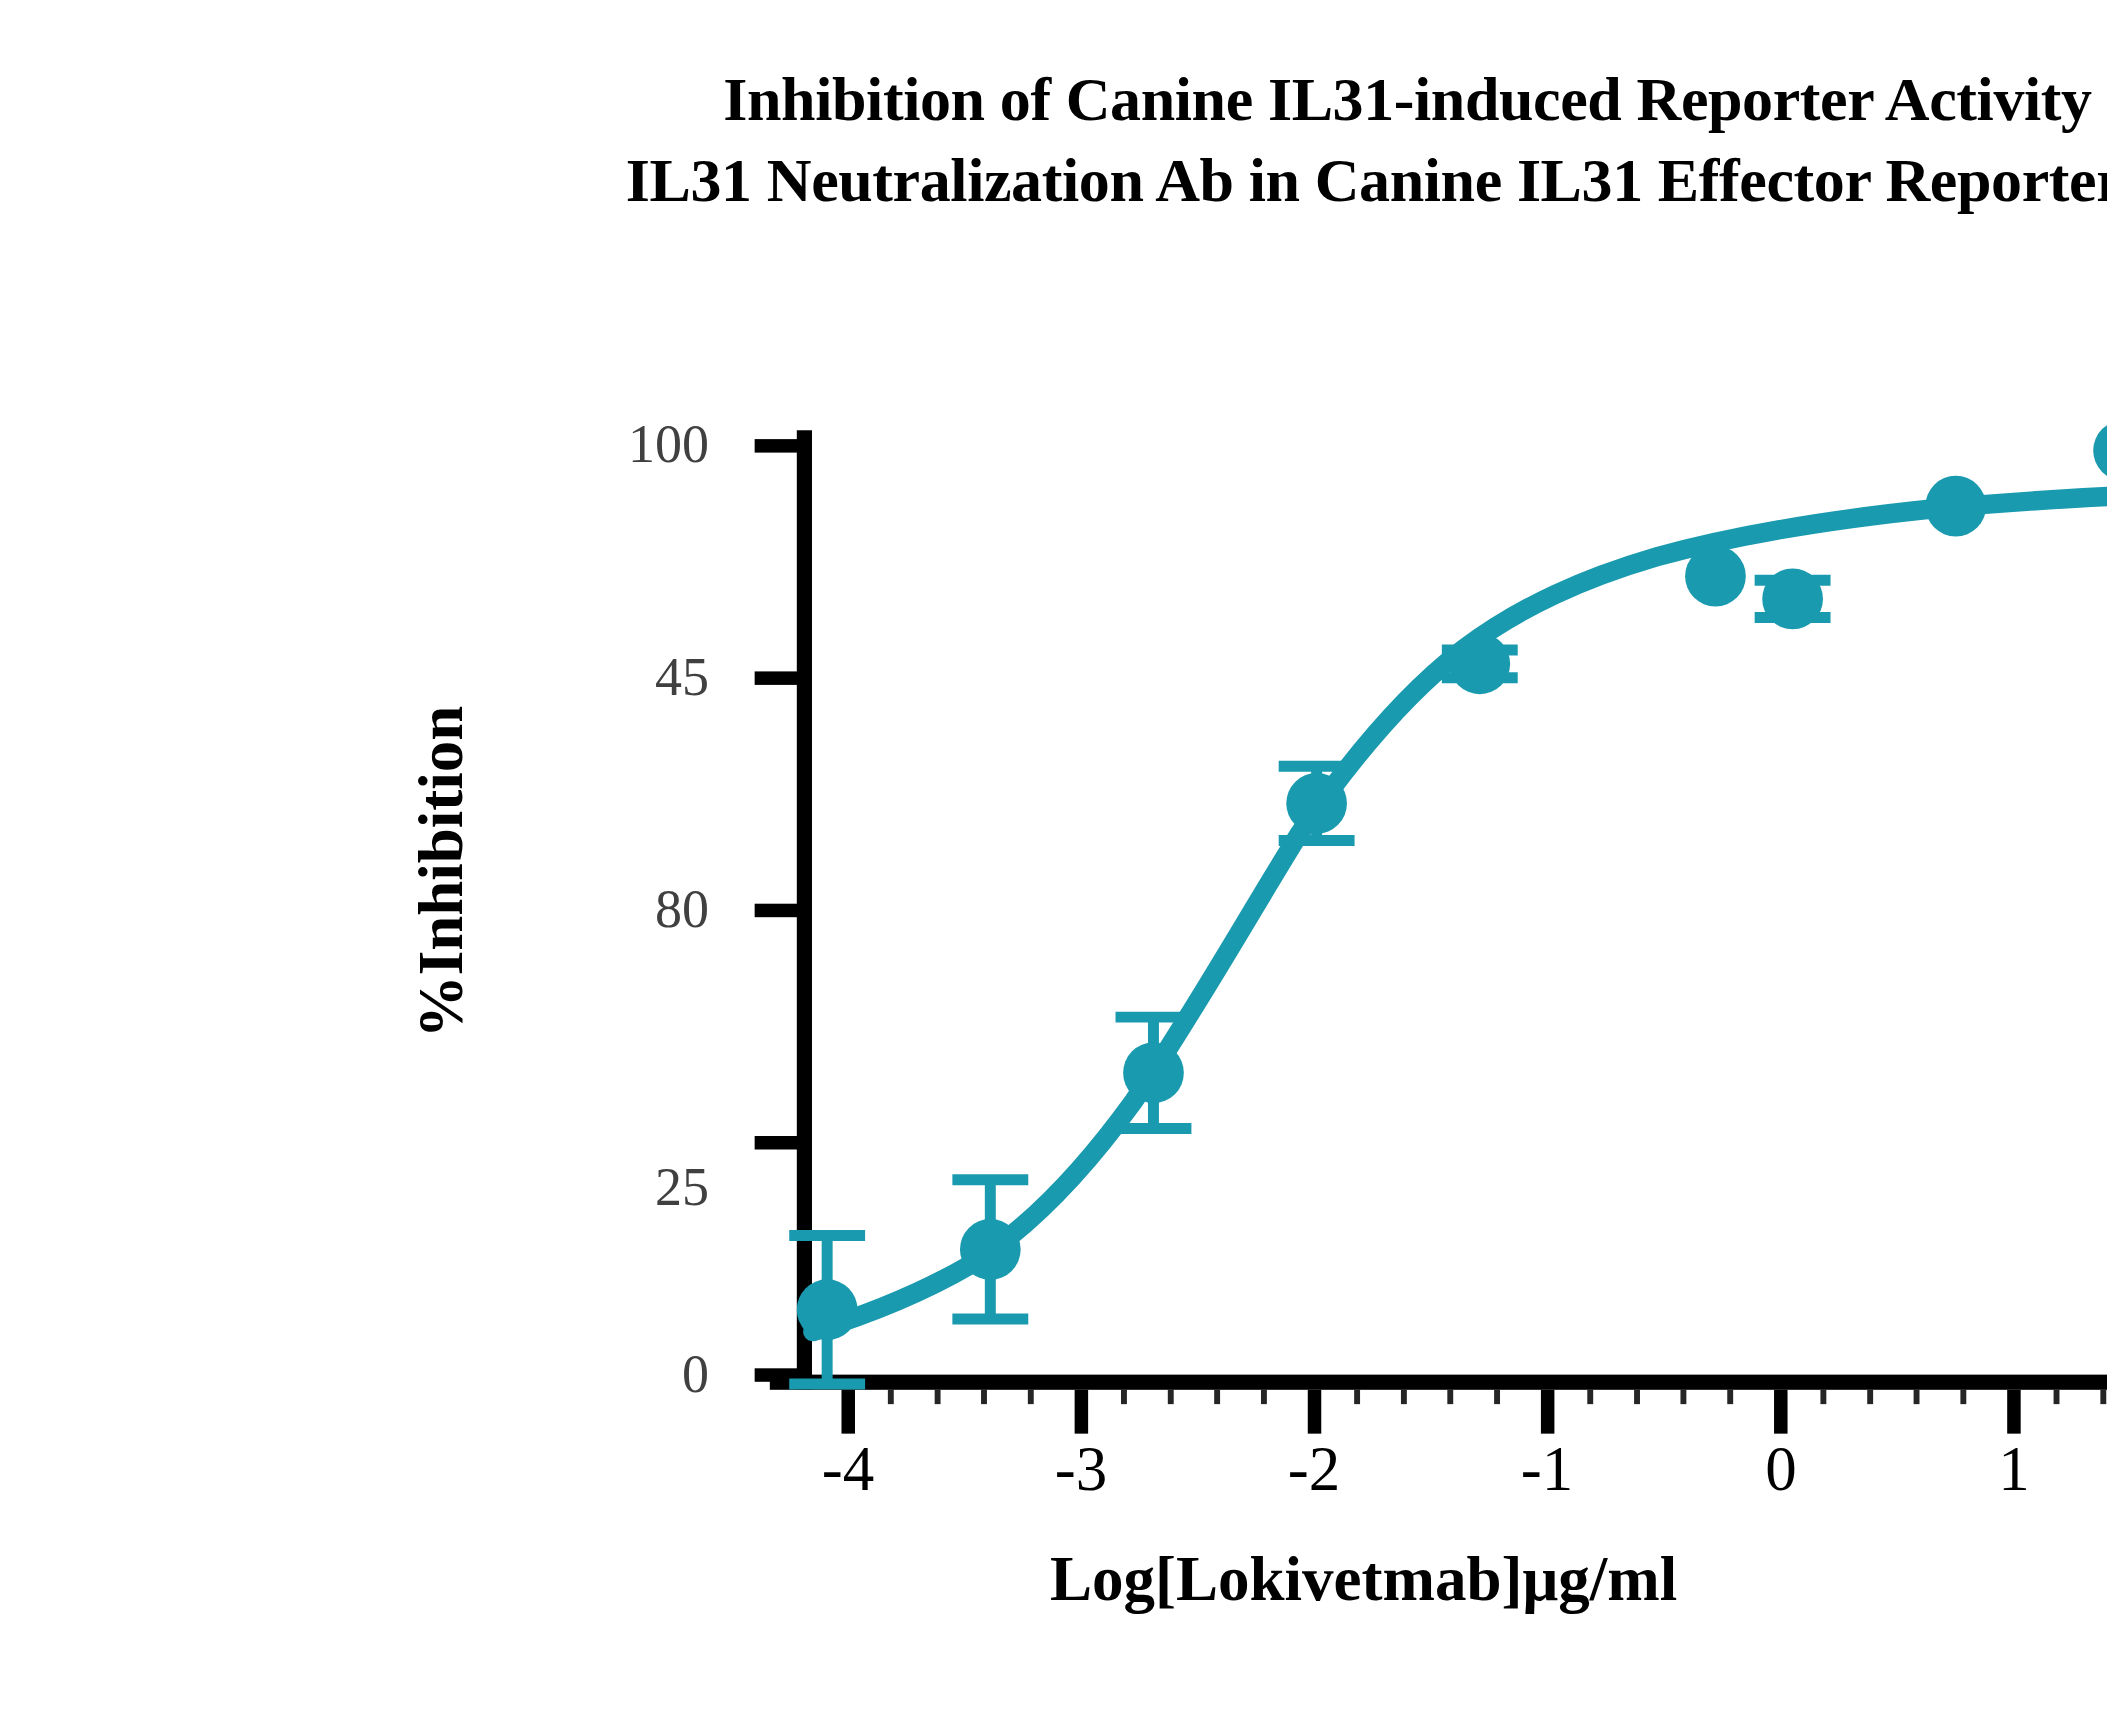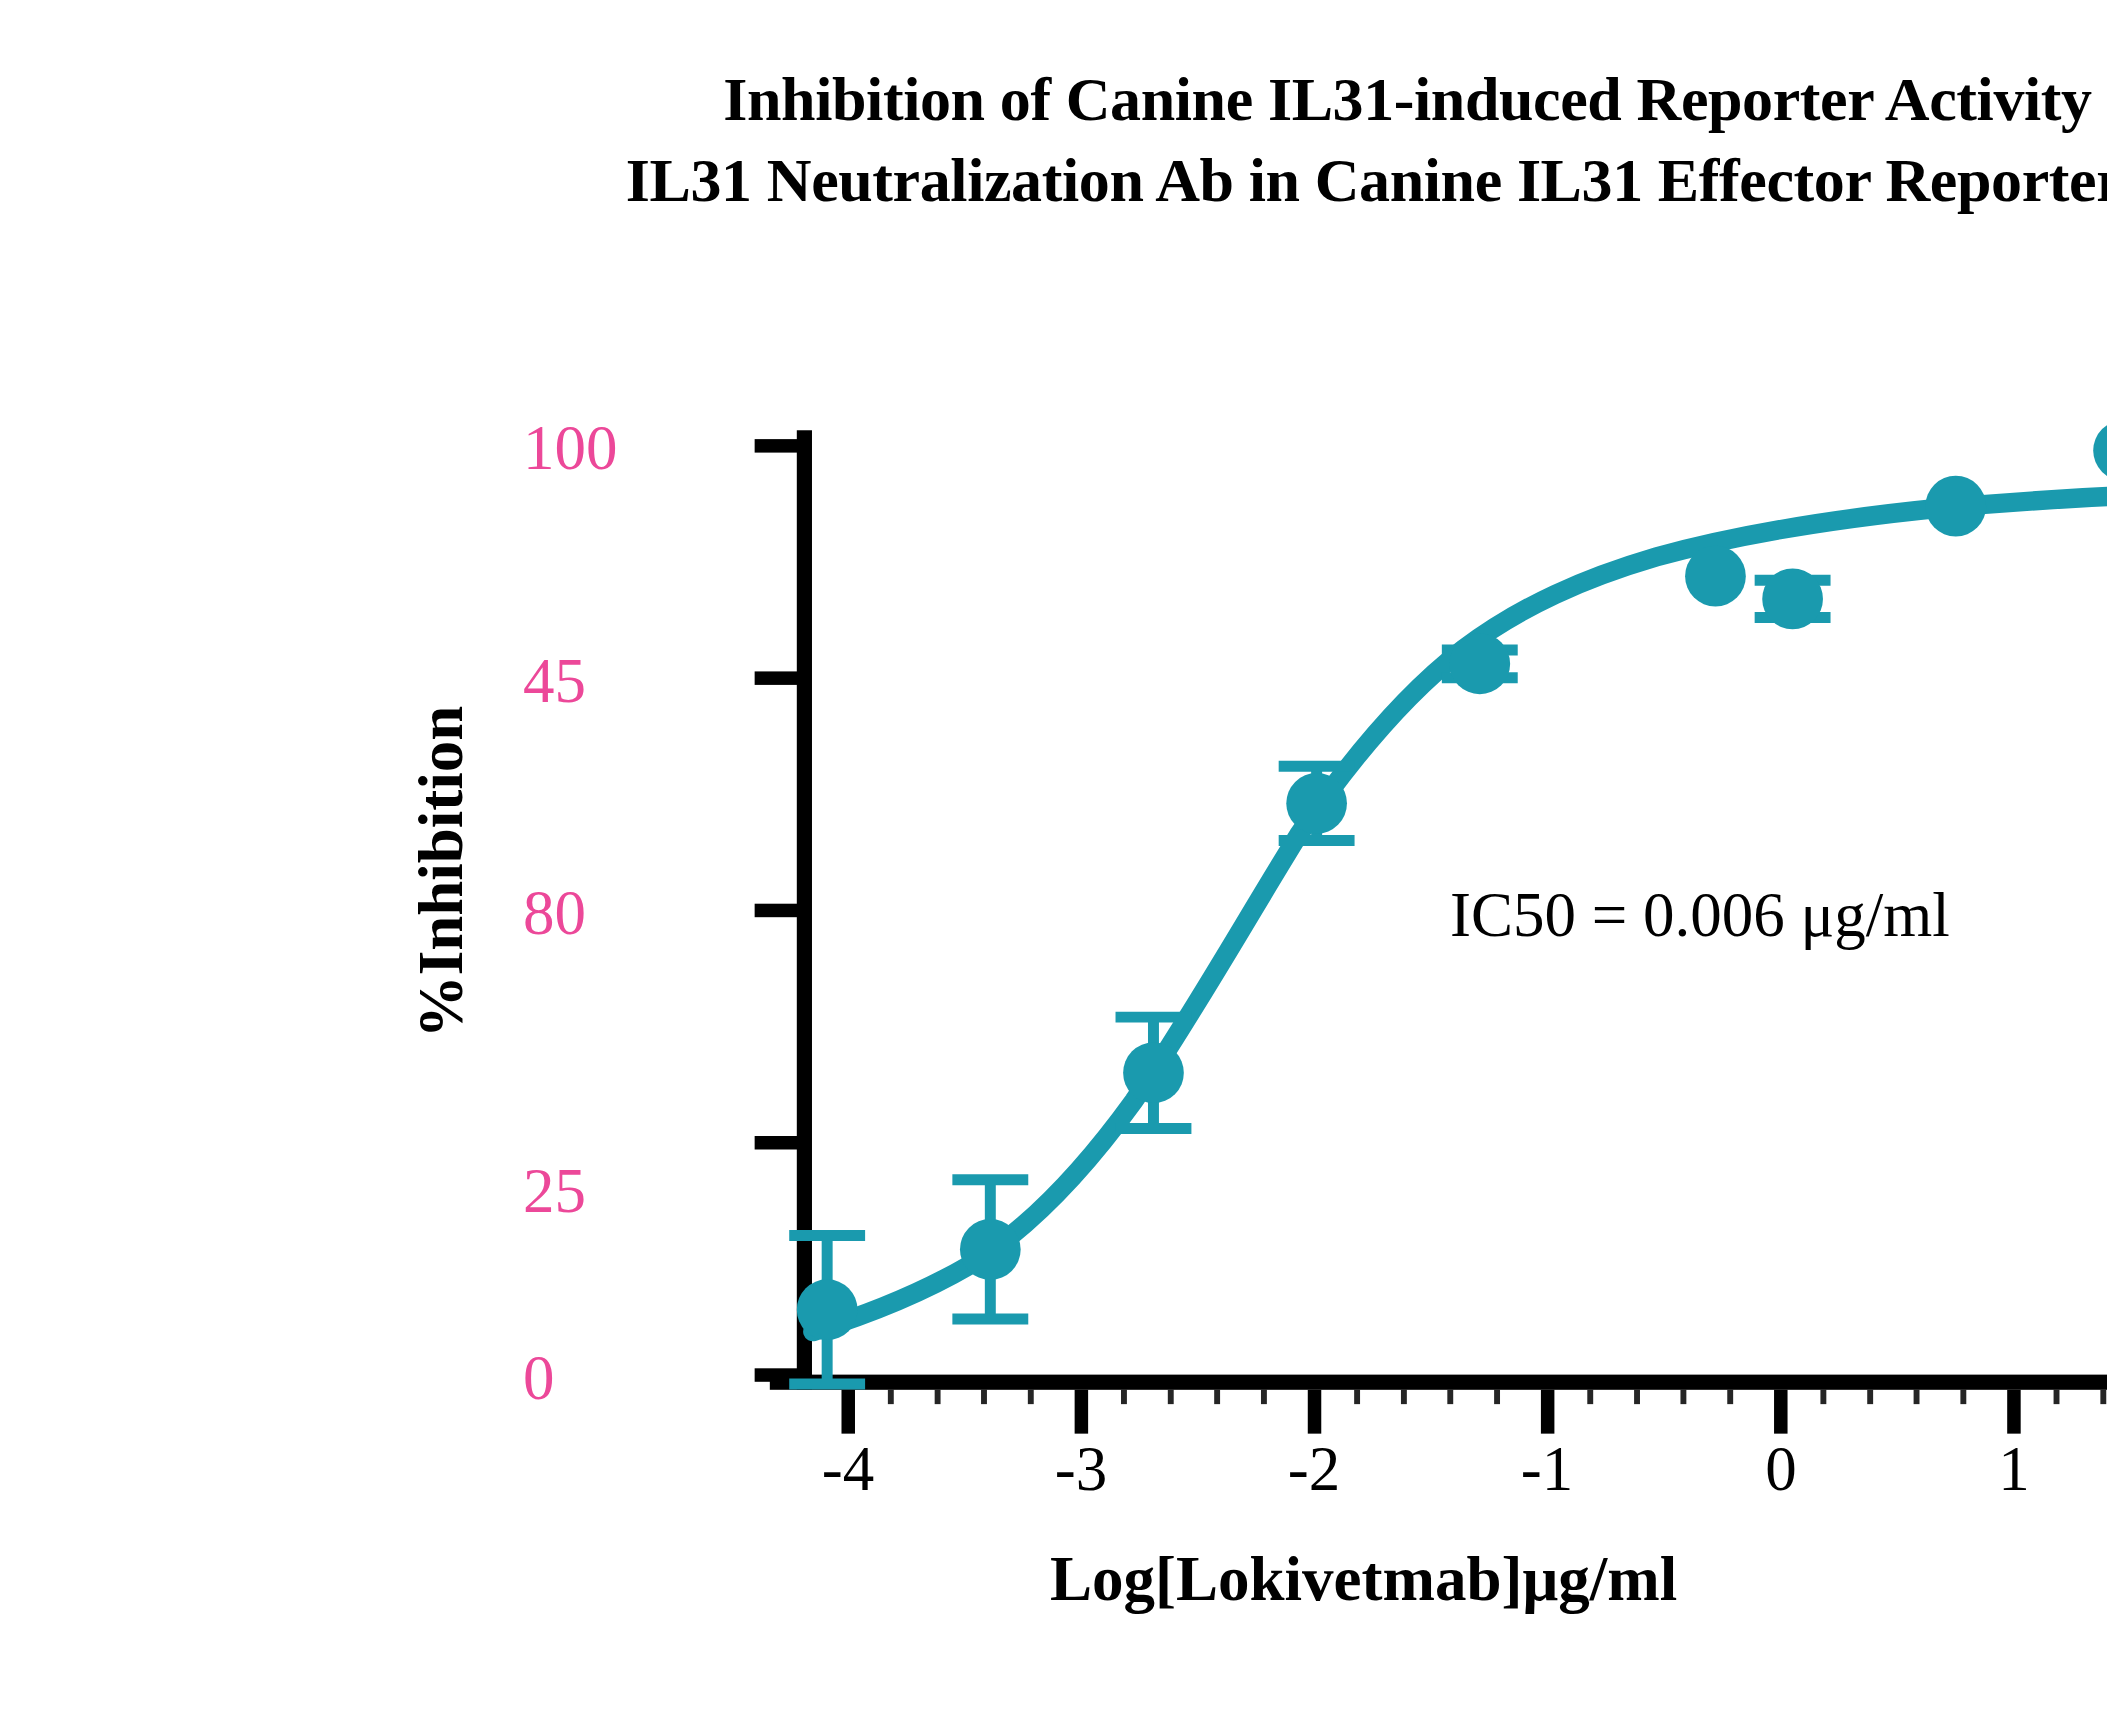--- a/index.html
+++ b/index.html
@@ -28,22 +28,22 @@
     font-family:"Liberation Serif",serif;
   }
 
   .xlabel{
     position:absolute; left:0; top:1543px; width:3097px;
     text-align:center; font-weight:bold; font-size:63px; color:#000;
     font-family:"Liberation Serif",serif; white-space:nowrap;
   }
 
   .ytick-label{
-    position:absolute; width:186px;
-    font-size:63px; color:#ec4899; font-family:"Liberation Serif",serif;
+    position:absolute; text-align:right; width:186px;
+    font-size:54px; color:#404040; font-family:"Liberation Serif",serif;
     line-height:1;
   }
   .xtick-label{
     position:absolute; text-align:center; width:126px;
     font-size:63px; color:#000; font-family:"Liberation Serif",serif;
     line-height:1;
   }
 
   .ic50{
     position:absolute; left:1450px; top:879px;
@@ -193,17 +193,16 @@
     <div class="xtick-label" style="left:785px; top:1438px;">-4</div>
     <div class="xtick-label" style="left:1018px; top:1438px;">-3</div>
     <div class="xtick-label" style="left:1251px; top:1438px;">-2</div>
     <div class="xtick-label" style="left:1484px; top:1438px;">-1</div>
     <div class="xtick-label" style="left:1718px; top:1438px;">0</div>
     <div class="xtick-label" style="left:1951px; top:1438px;">1</div>
 
     <div class="ylabel" style="left: 447px; top: 868px; width: 590px; margin-left: -295px; margin-top: -38px;">%Inhibition</div>
     <div class="xlabel" style="left: 0px; width: 3097px; text-align: left; padding-left: 1050px;">Log[Lokivetmab]μg/ml</div>
 
-    <div class="ic50">IC50 = 0.006 μg/ml</div>
 
   </div>
 </div>
 
 
 </body></html>

